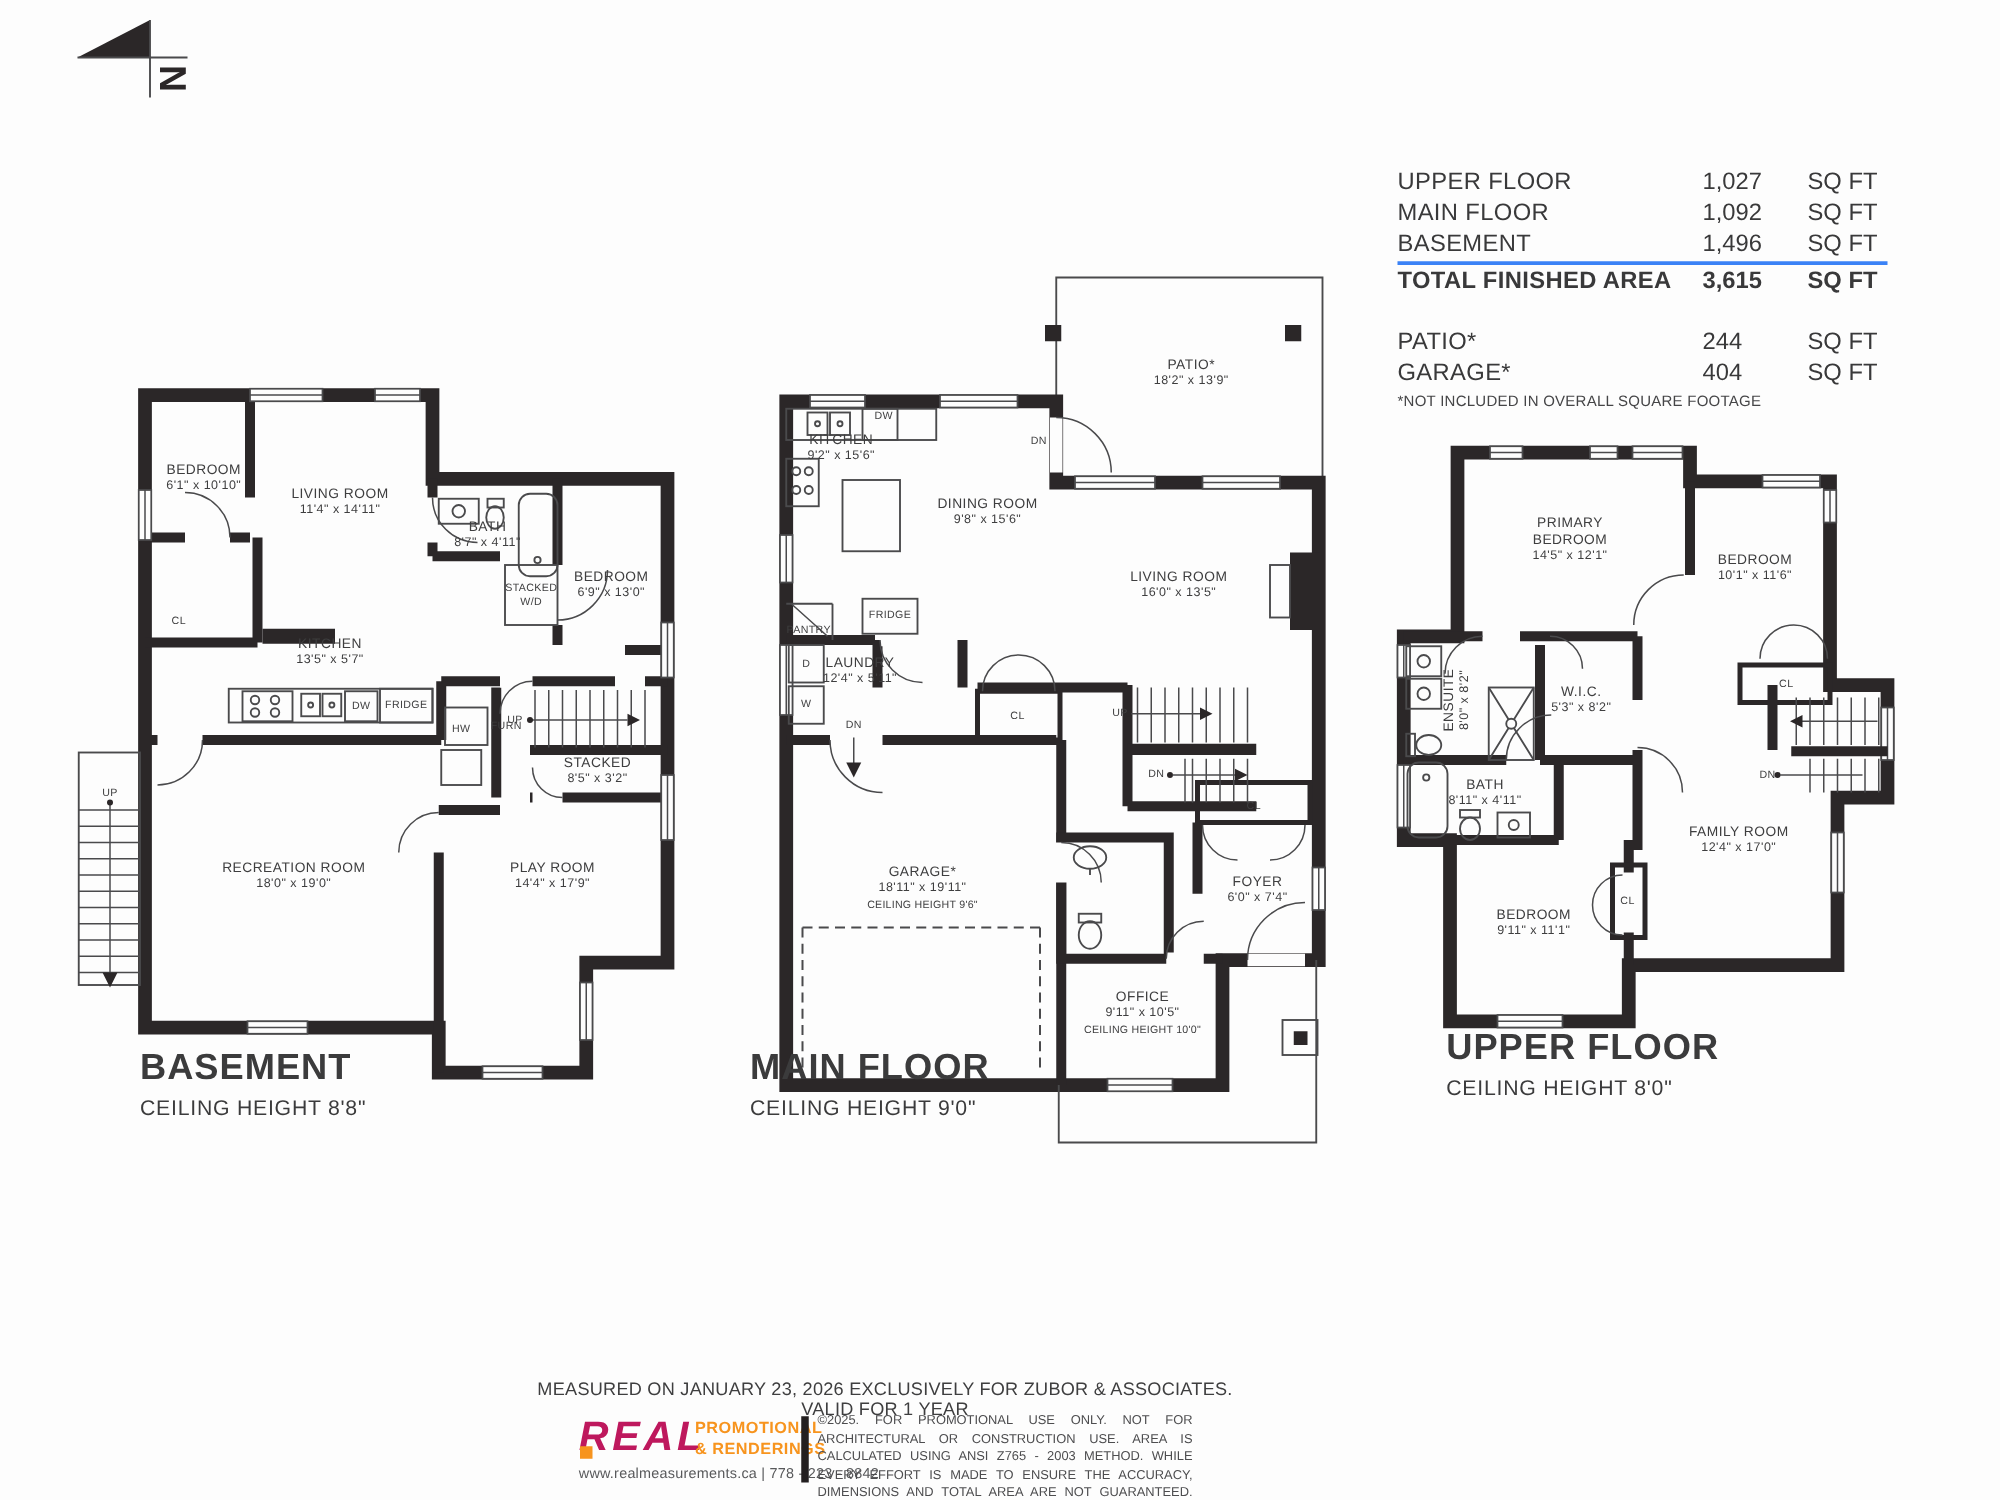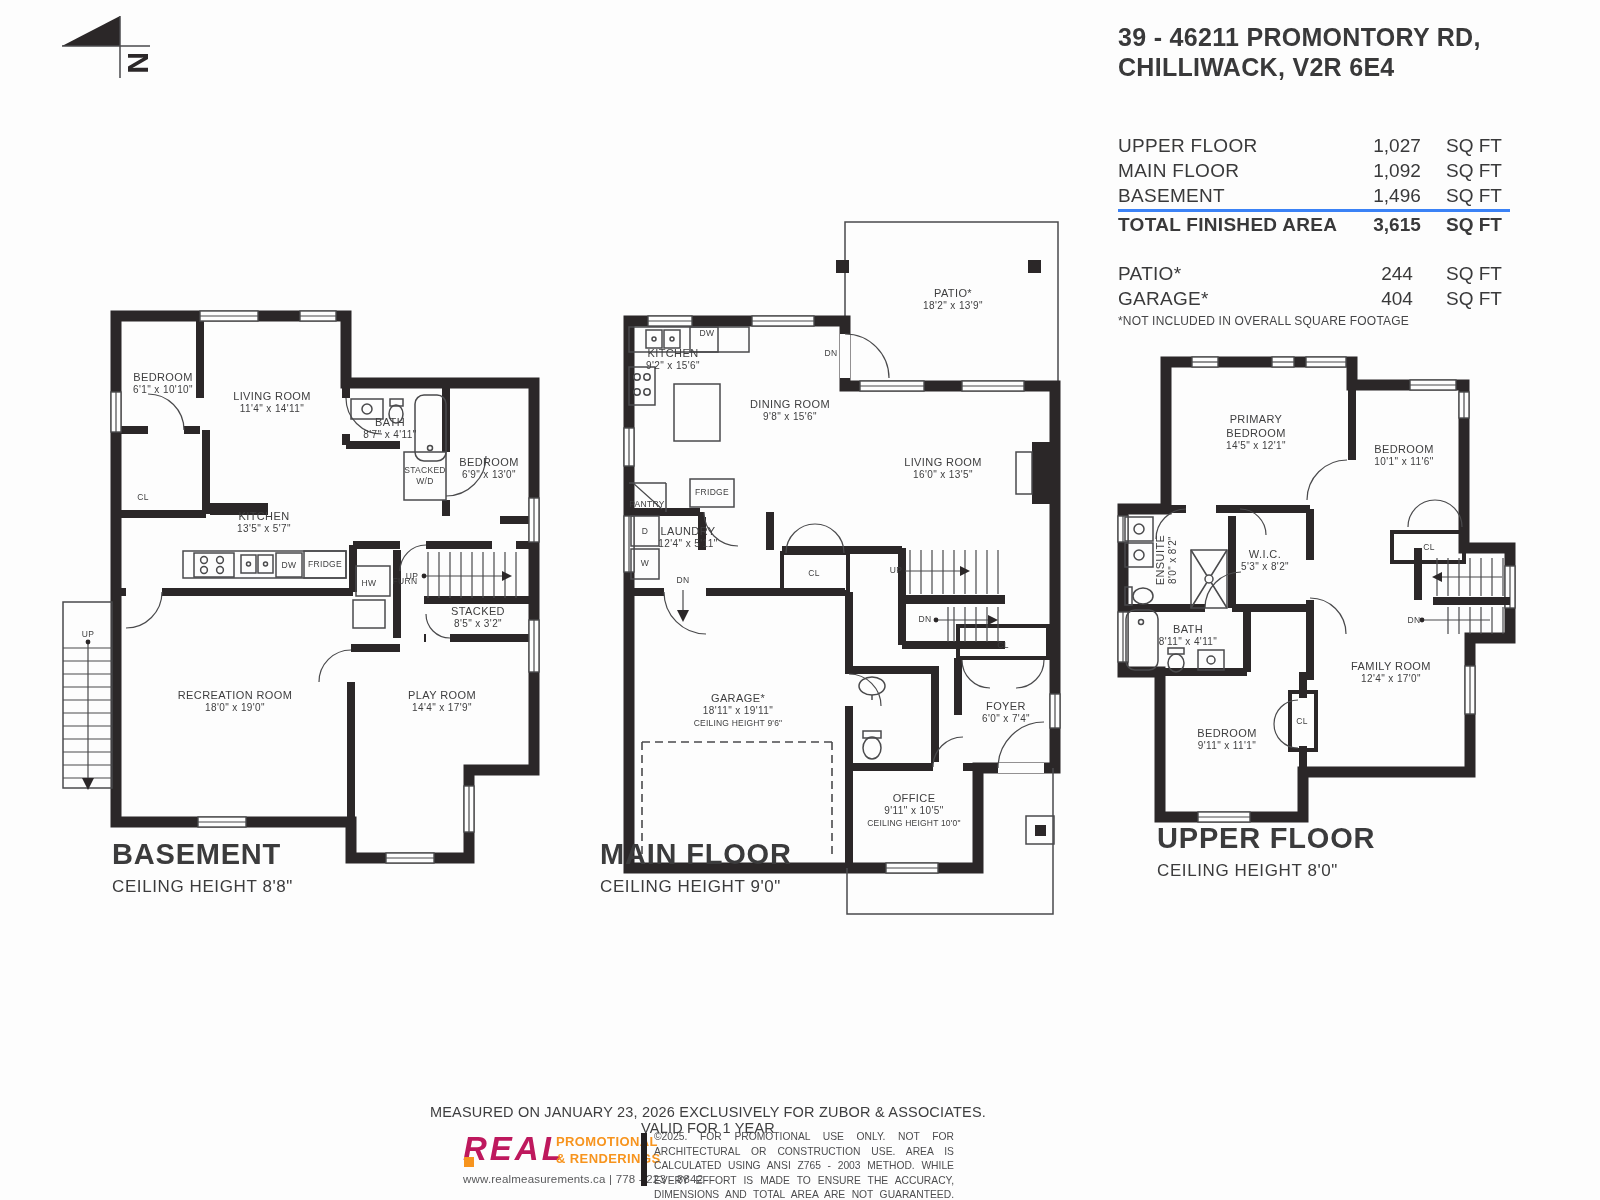--- a/index.html
+++ b/index.html
@@ -30,21 +30,21 @@
   .floor-title .c{font-size:17px;margin-top:6px;letter-spacing:.6px;}
   #title-basement{left:112px;top:838px;}
   #title-main{left:600px;top:838px;}
   #title-upper{left:1157px;top:822px;}
 
   .address{position:absolute;left:1118px;top:22px;font-size:25px;font-weight:bold;
            color:#39393a;line-height:1.2;letter-spacing:.3px;}
   .areas{position:absolute;left:1118px;top:133px;width:392px;font-size:19px;color:#39393a;}
   .arow{display:flex;line-height:25px;}
   .arow .al{flex:1;letter-spacing:.3px;}
-  .arow .av{width:70px;text-align:center;}
+  .arow .av{width:70px;text-align:left;}
   .arow .au{width:78px;padding-left:14px;box-sizing:border-box;}
   .total{border-top:3px solid #3b82f6;font-weight:bold;margin-top:1px;}
   .extras{margin-top:24px;}
   .footnote{font-size:12px;margin-top:3px;letter-spacing:.2px;color:#454547;}
 
   .measured{position:absolute;left:408px;top:1104px;width:600px;text-align:center;
             font-size:14.5px;color:#3e3e3f;letter-spacing:.2px;}
   .real{position:absolute;left:463px;top:1130px;font-size:33px;font-weight:800;
         color:#be185d;letter-spacing:3px;font-style:italic;}
   .osq{position:absolute;left:464px;top:1157px;width:10px;height:10px;background:#f7941e;}
@@ -333,24 +333,20 @@
       <path class="thin2" d="M1448,607 V634 M1459,607 V634 M1470,607 V634 M1481,607 V634
                              M1492,607 V634 M1503,607 V634"></path>
       <line class="thin2" x1="1440" y1="577" x2="1502" y2="577"></line>
       <polygon class="blk" points="1442,572 1432,577 1442,582"></polygon>
       <circle class="blk" cx="1422" cy="620" r="2.4"></circle>
       <line class="thin2" x1="1424" y1="620" x2="1490" y2="620"></line>
     </g>
   </g>
 </svg>
 
-  <div class="address">
-    <div>39 - 46211 PROMONTORY RD,</div>
-    <div>CHILLIWACK, V2R 6E4</div>
-  </div>
 
   <div class="areas">
     <div class="arow">
       <span class="al">UPPER FLOOR</span>
       <span class="av">1,027</span>
       <span class="au">SQ FT</span>
     </div>
     <div class="arow">
       <span class="al">MAIN FLOOR</span>
       <span class="av">1,092</span>

